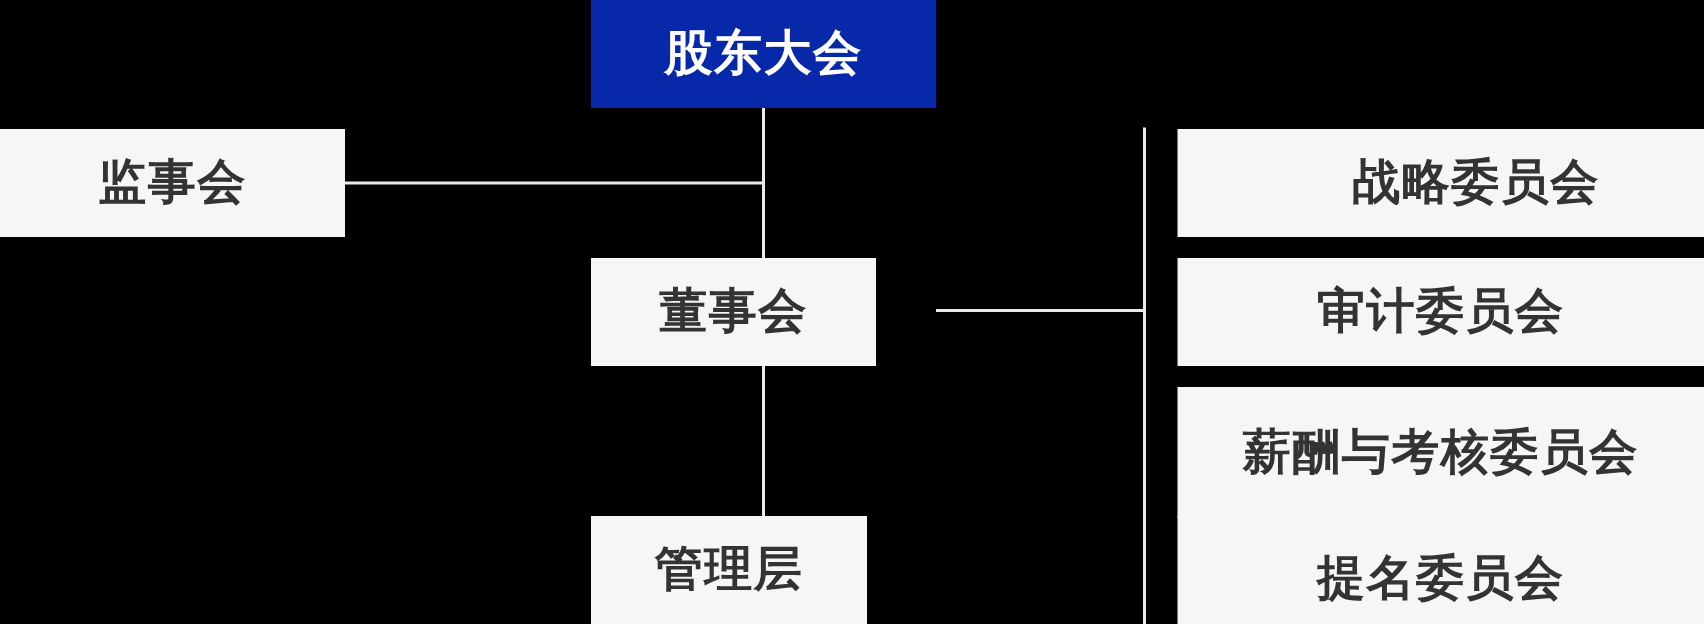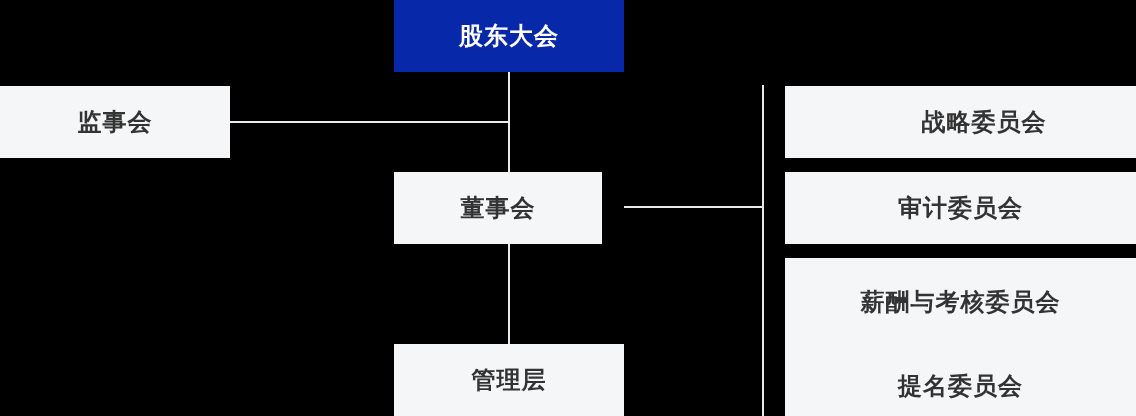--- a/index.html
+++ b/index.html
@@ -15,42 +15,42 @@
     background: #000000;
     overflow: hidden;
   }
   .node {
     position: absolute;
     display: flex;
     align-items: center;
     justify-content: center;
     background: #F5F6F8;
     color: #333333;
-    font-size: 24px;
+    font-size: 32px;
     font-weight: 700;
     letter-spacing: 1px;
     box-sizing: border-box;
     white-space: nowrap;
   }
   .node.primary {
     background: #0828AA;
     color: #FFFFFF;
   }
   .connector {
     position: absolute;
     background: #E9EAEC;
   }
   .connector.v { width: 2px; }
   .connector.h { height: 2px; }
 
   
   .n-shareholders { left: 394px; top: 0;     width: 230px; height: 72px; }
   .n-supervisors  { left: 0;     top: 86px;  width: 230px; height: 72px; align-items: center; }
-  .n-board        { left: 394px; top: 172px; width: 208px; height: 72px; }
-  .n-management   { left: 394px; top: 344px; width: 230px; height: 72px; }
+  .n-board        { left: 394px; top: 172px; width: 190px; height: 72px; }
+  .n-management   { left: 394px; top: 344px; width: 184px; height: 72px; }
   .n-committee-0  { left: 785px; top: 86px;  width: 351px; height: 72px; padding-left: 47px; }
   .n-committee-1  { left: 785px; top: 172px; width: 351px; height: 72px; }
   .n-committee-2  { left: 785px; top: 258px; width: 351px; height: 87px; }
   .n-committee-3  { left: 785px; top: 344px; width: 351px; height: 84px; }
 
   
   .c-root-board        { left: 508px; top: 72px;  height: 100px; }
   .c-supervisors-trunk { left: 230px; top: 121px; width: 280px;  }
   .c-board-management  { left: 508px; top: 244px; height: 100px; }
   .c-board-committees  { left: 624px; top: 206px; width: 140px;  }

